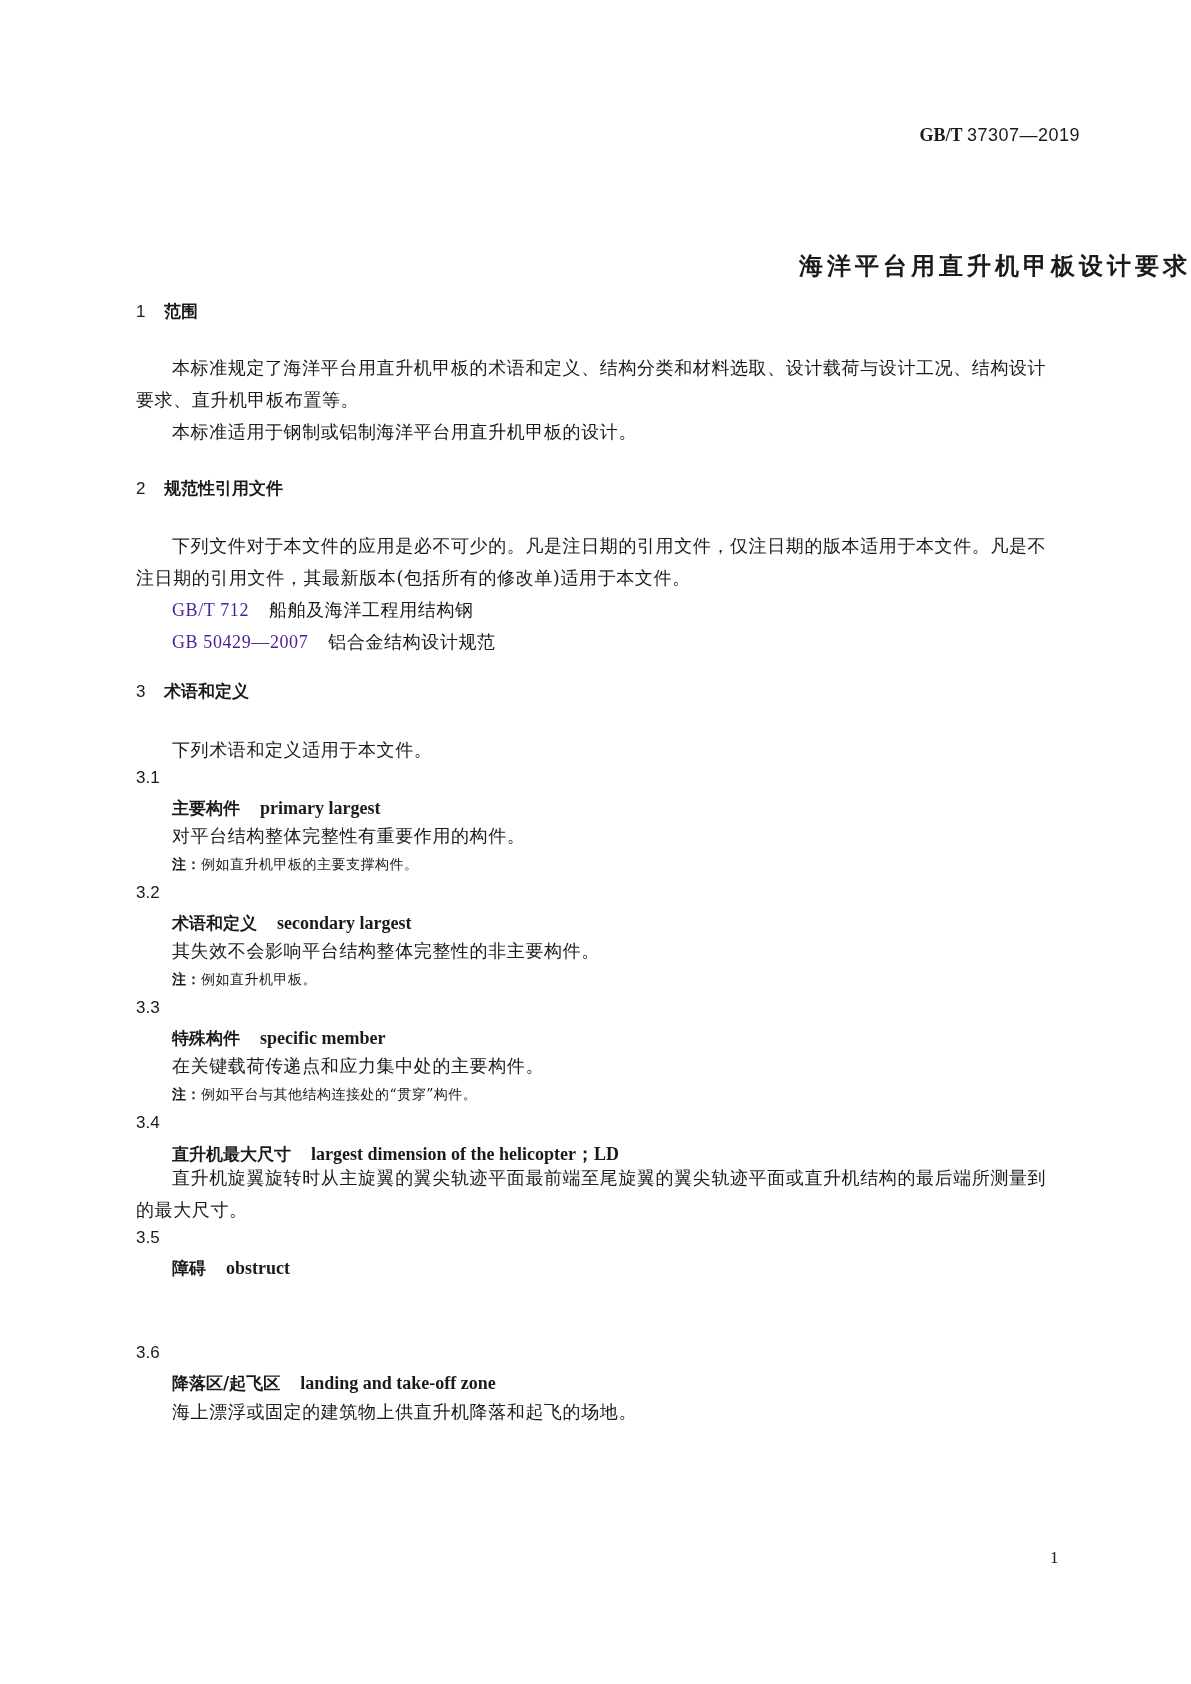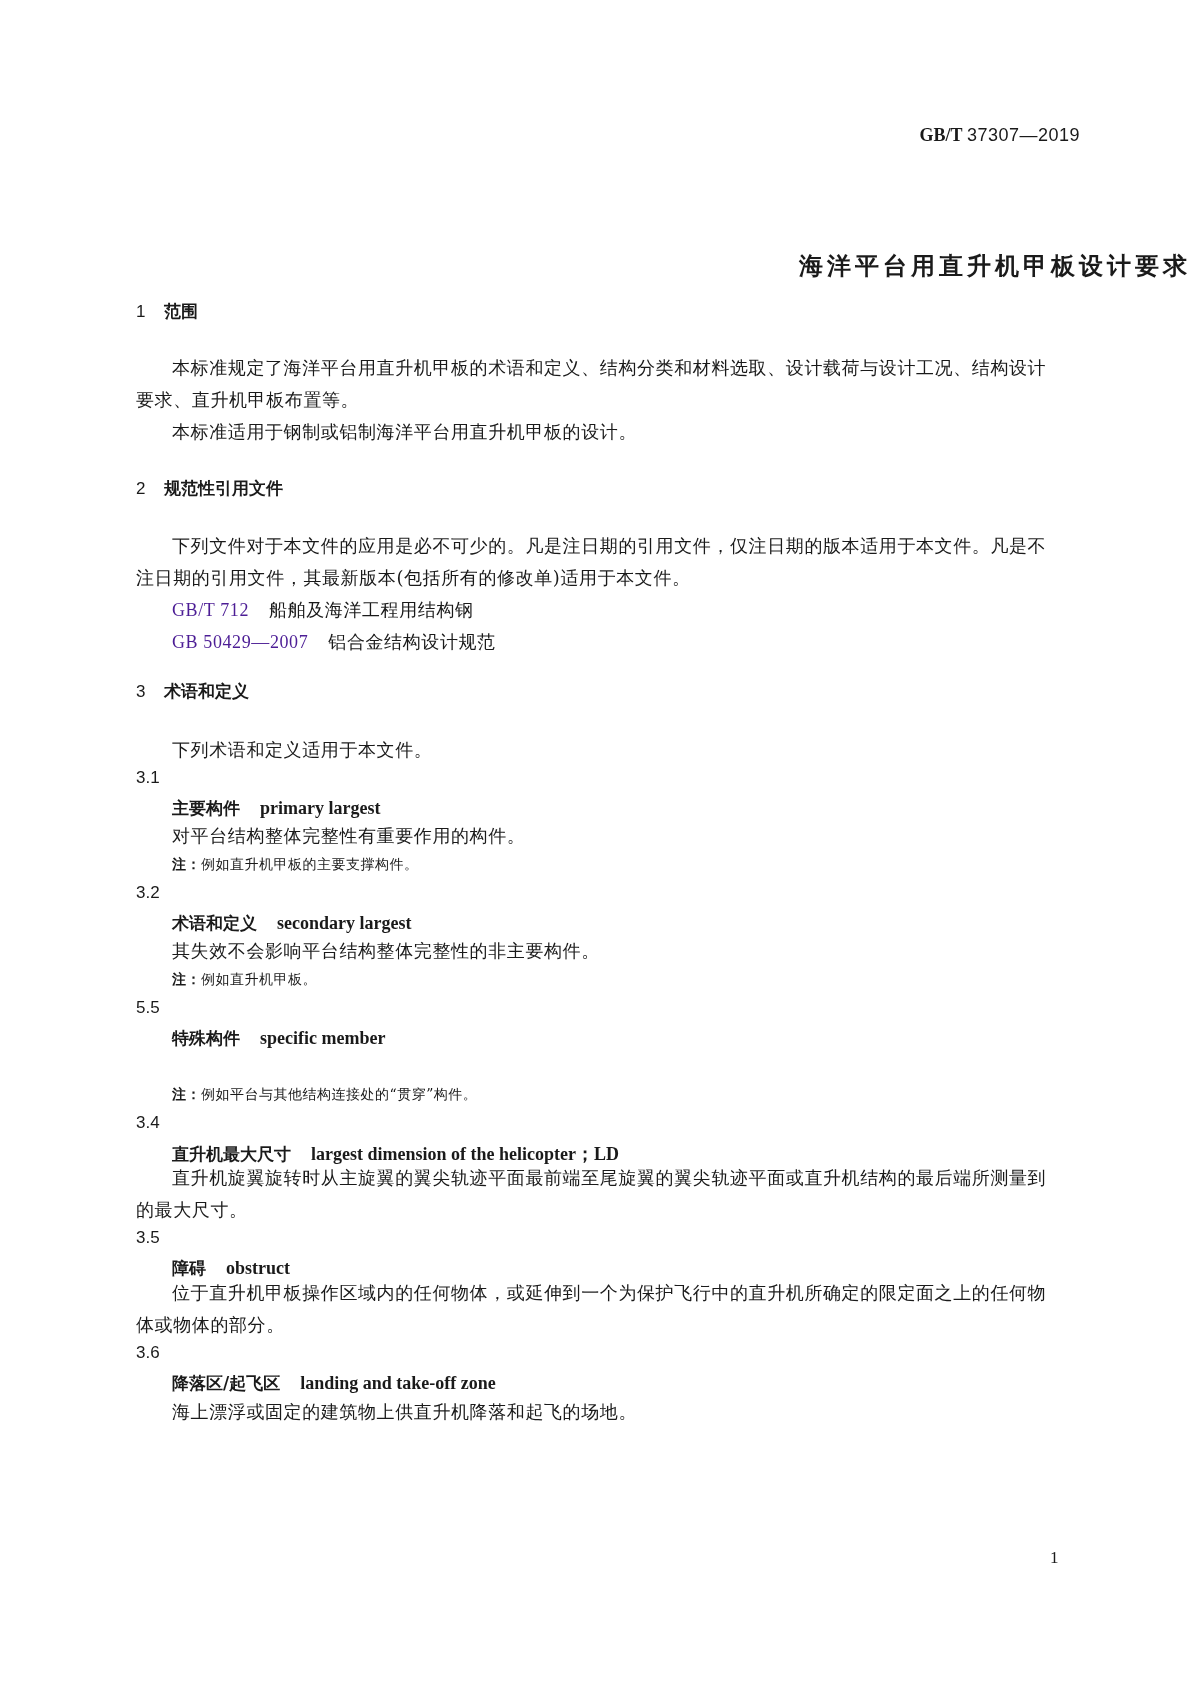--- a/index.html
+++ b/index.html
@@ -67,39 +67,39 @@
 
   <div class="abs clause" style="top:883px;">3.2</div>
   <div class="abs term" style="top:912px;">
     <span>术语和定义</span><span class="en">secondary largest</span>
   </div>
   <div class="abs line" style="top:939px;">其失效不会影响平台结构整体完整性的非主要构件。</div>
   <div class="abs note" style="top:971px;">
     <span class="lbl">注：</span><span>例如直升机甲板。</span>
   </div>
 
-  <div class="abs clause" style="top:998px;">5.5</div>
+  <div class="abs clause" style="top:998px;">3.3</div>
   <div class="abs term" style="top:1027px;">
     <span>特殊构件</span><span class="en">specific member</span>
   </div>
+  <div class="abs line" style="top:1054px;">在关键载荷传递点和应力集中处的主要构件。</div>
   <div class="abs note" style="top:1086px;text-align:center;">
     <span class="lbl">注：</span><span>例如平台与其他结构连接处的“贯穿”构件。</span>
   </div>
 
   <div class="abs clause" style="top:1113px;">3.4</div>
   <div class="abs para" style="top:1162px;">直升机旋翼旋转时从主旋翼的翼尖轨迹平面最前端至尾旋翼的翼尖轨迹平面或直升机结构的最后端所测量到的最大尺寸。</div>
   <div class="abs term" style="top:1142px;">
     <span>直升机最大尺寸</span><span class="en">largest dimension of the helicopter；LD</span>
   </div>
 
   <div class="abs clause" style="top:1228px;">3.5</div>
   <div class="abs term" style="top:1257px;">
     <span>障碍</span><span class="en">obstruct</span>
   </div>
-  <div class="abs para" style="top:1277px;">位于直升机甲板操作区域内的任何物体，或延伸到一个为保护飞行中的直升机所确定的限定面之上的任何物体或物体的部分。</div>
 
   <div class="abs clause" style="top:1343px;">3.6</div>
   <div class="abs term" style="top:1372px;">
     <span>降落区/起飞区</span><span class="en">landing and take-off zone</span>
   </div>
   <div class="abs line" style="top:1400px;">海上漂浮或固定的建筑物上供直升机降落和起飞的场地。</div>
 
   <div class="abs pageno">1</div>
 </div>
 

